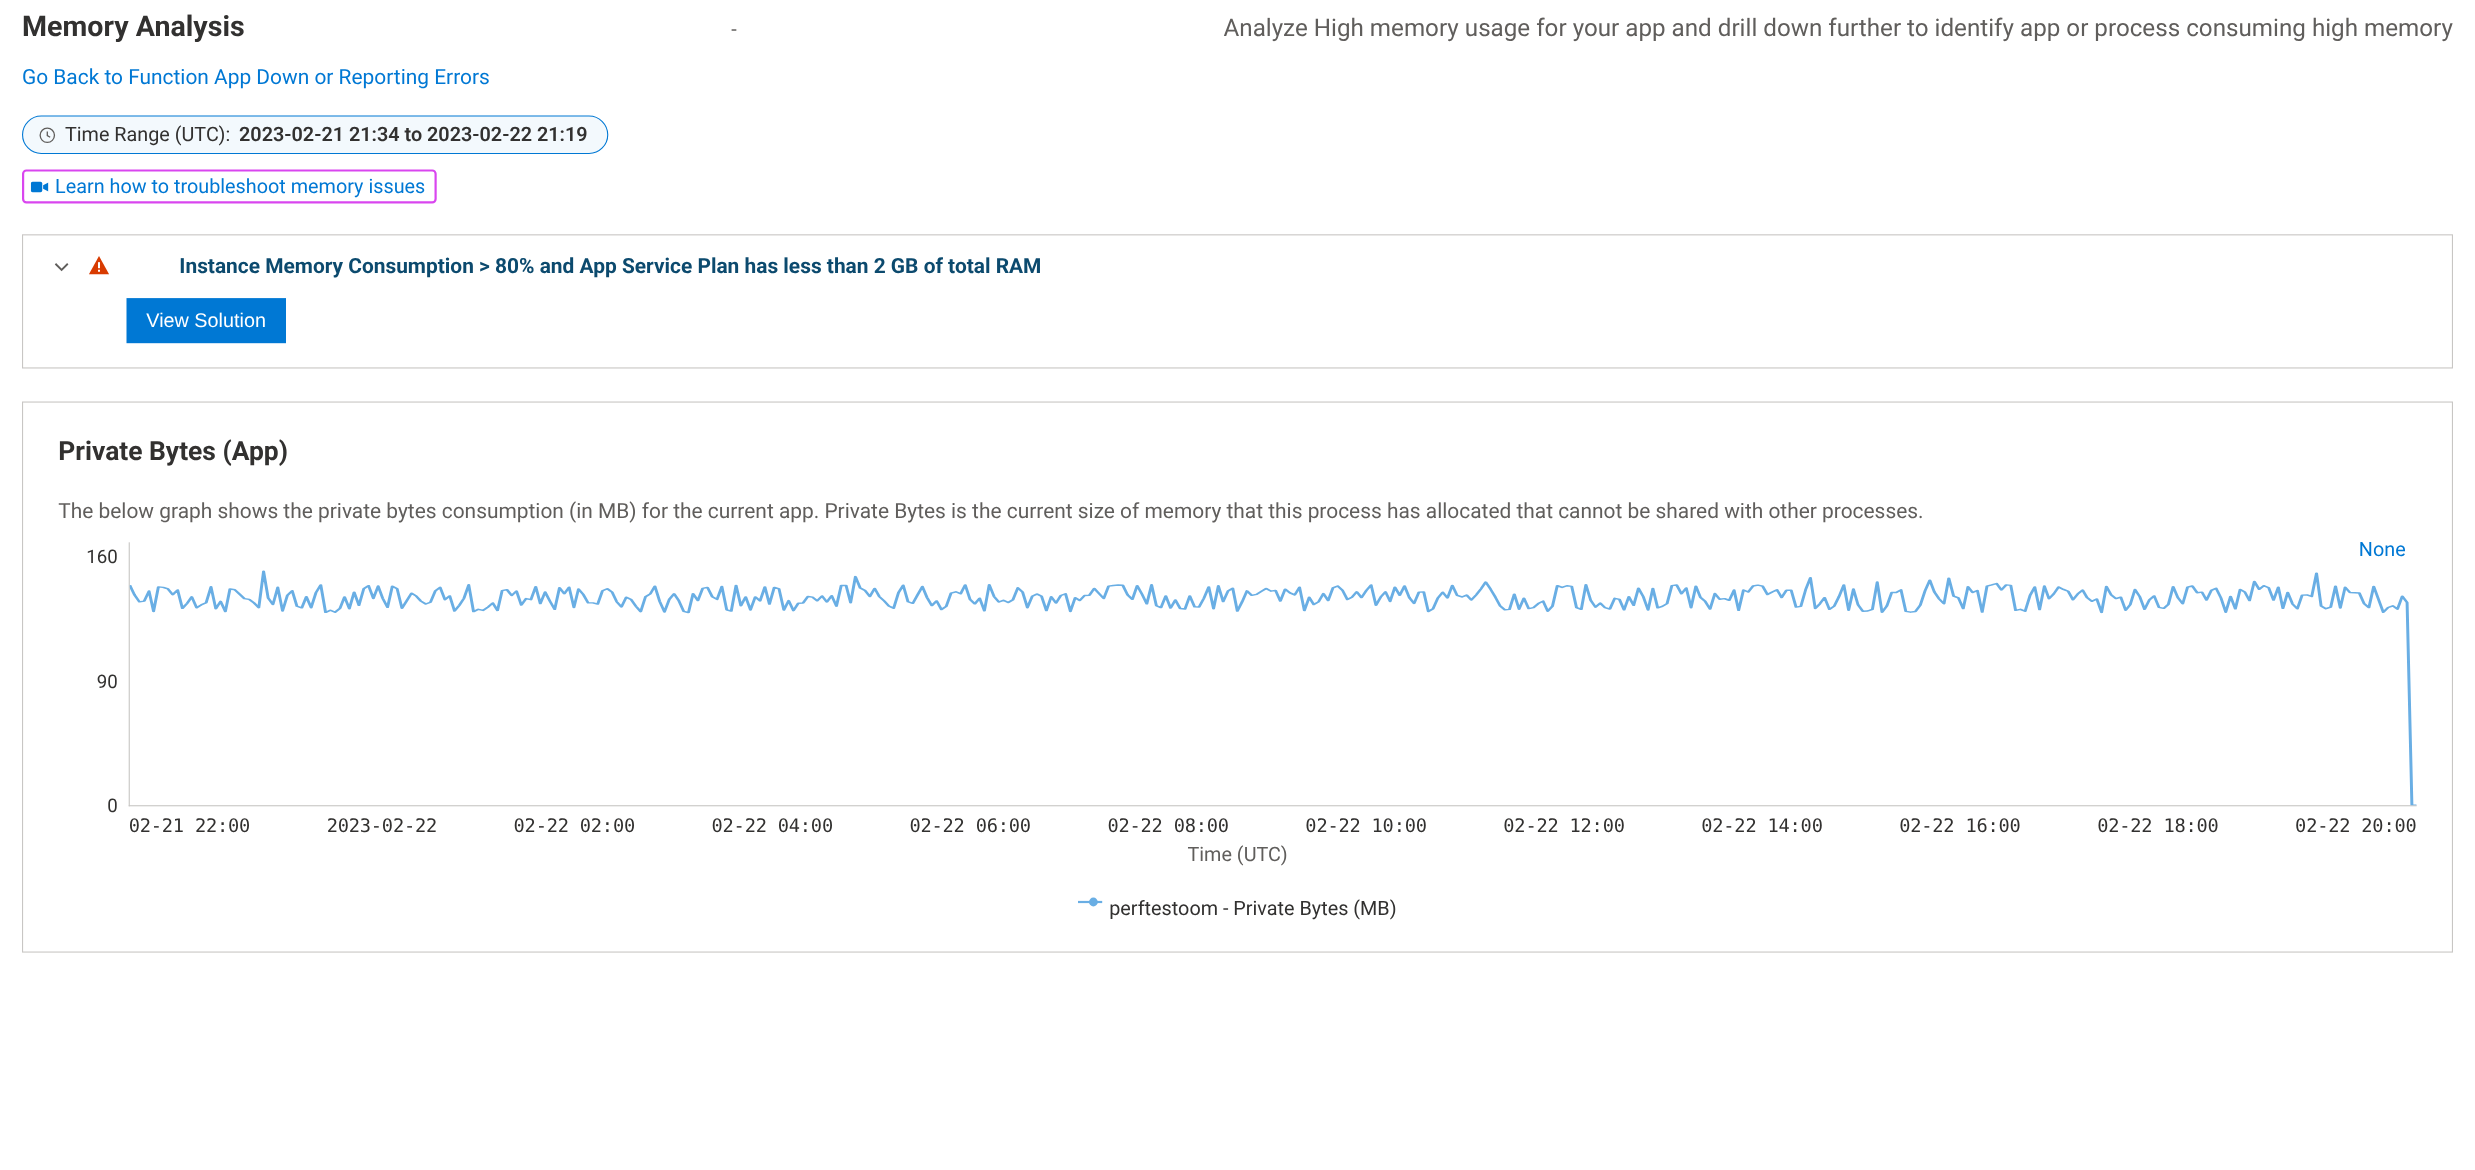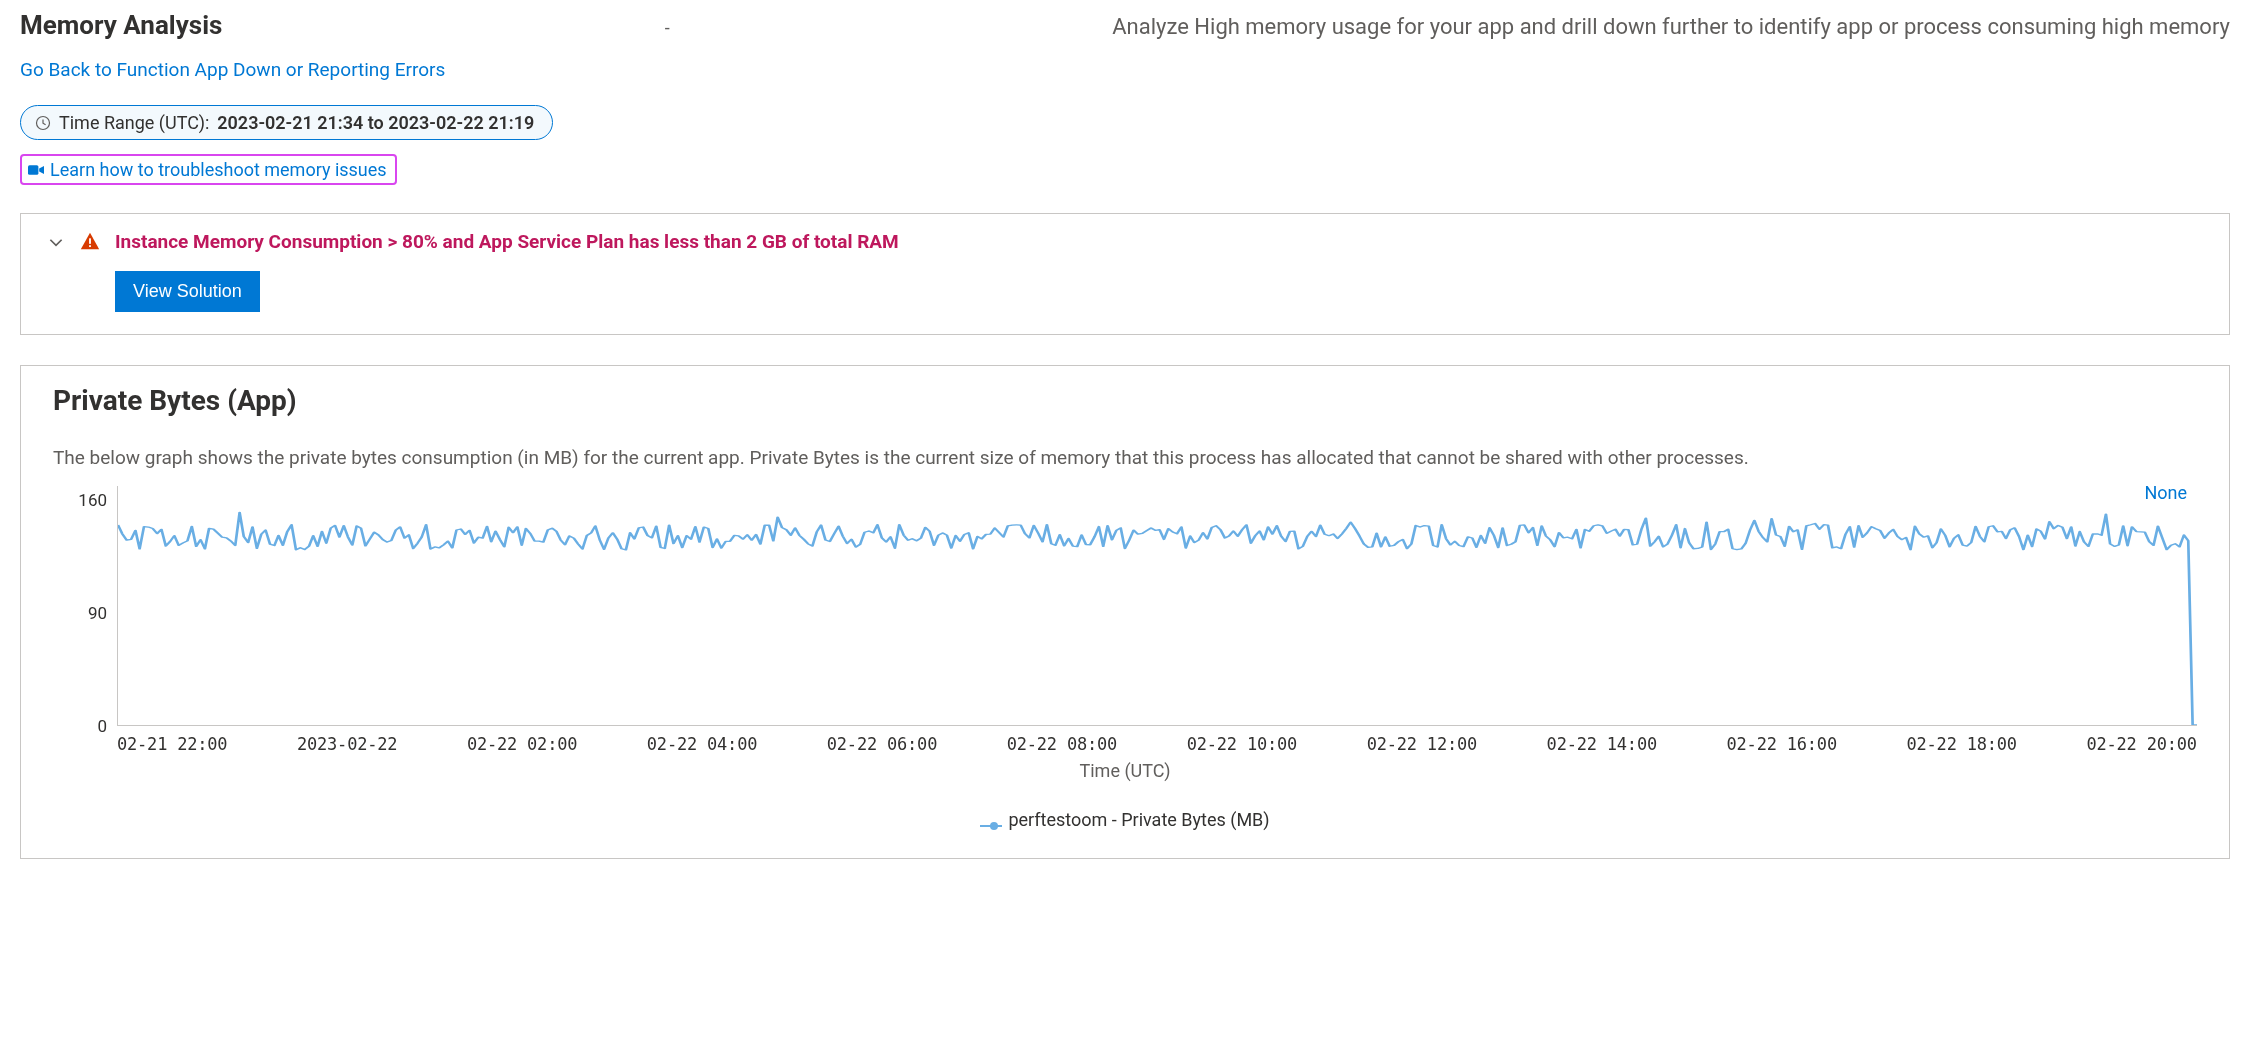--- a/index.html
+++ b/index.html
@@ -80,43 +80,45 @@
     align-items: center;
     gap: 14px;
   }
   .chevron {
     width: 18px; height: 18px; cursor: pointer;
   }
   .warn-icon { width: 22px; height: 22px; }
   .insight-title {
     font-size: 19px;
     font-weight: 700;
-    color: #be185d;
+    color: #0c4a6e;
+    margin-left: 48px;
   }
   .view-solution-btn {
     margin-top: 18px;
     margin-left: 68px;
     display: inline-block;
     background: #0078d4;
     color: #ffffff;
     border: none;
     padding: 10px 18px;
     font-size: 18px;
     cursor: pointer;
   }
   .chart-card {
     border: 1px solid #c8c6c4;
     margin-top: 30px;
     padding: 18px 32px 28px 32px;
     background: #fff;
   }
   .chart-title {
-    font-size: 28px;
+    font-size: 24px;
     font-weight: 700;
     color: #323130;
+    margin-top: 12px;
   }
   .chart-desc {
     margin-top: 28px;
     font-size: 19px;
     color: #605e5c;
     line-height: 1.4;
   }
   .chart-zone {
     position: relative;
     margin-top: 14px;
@@ -173,21 +175,21 @@
   }
   .x-label {
     text-align: center;
     font-size: 18px;
     color: #605e5c;
     margin-top: 6px;
   }
   .legend {
     display: flex;
     justify-content: center;
-    align-items: flex-end;
+    align-items: flex-start;
     gap: 10px;
     margin-top: 28px;
     font-size: 18px;
     color: #323130;
   }
   .legend-swatch {
     display: inline-flex;
     align-items: center;
     gap: 2px;
   }

